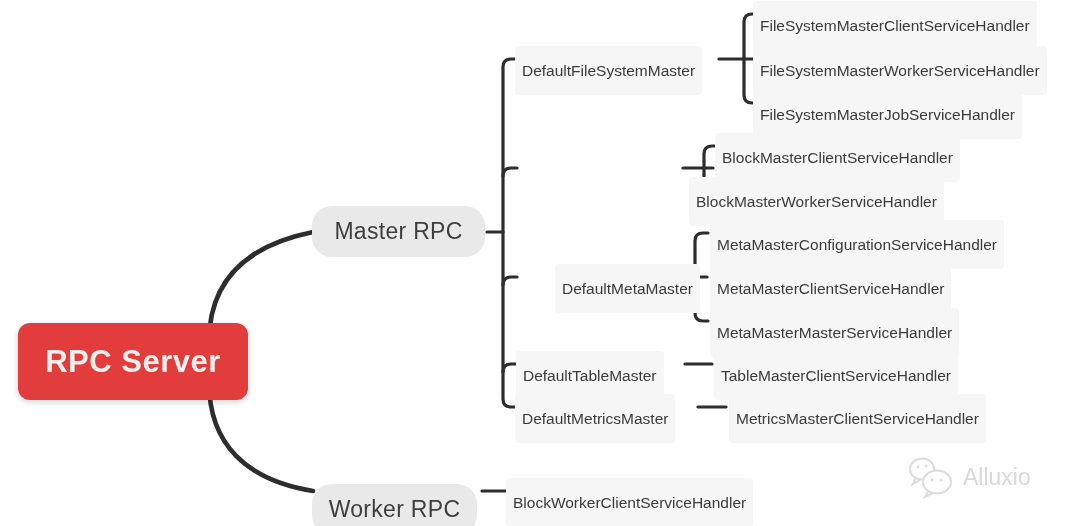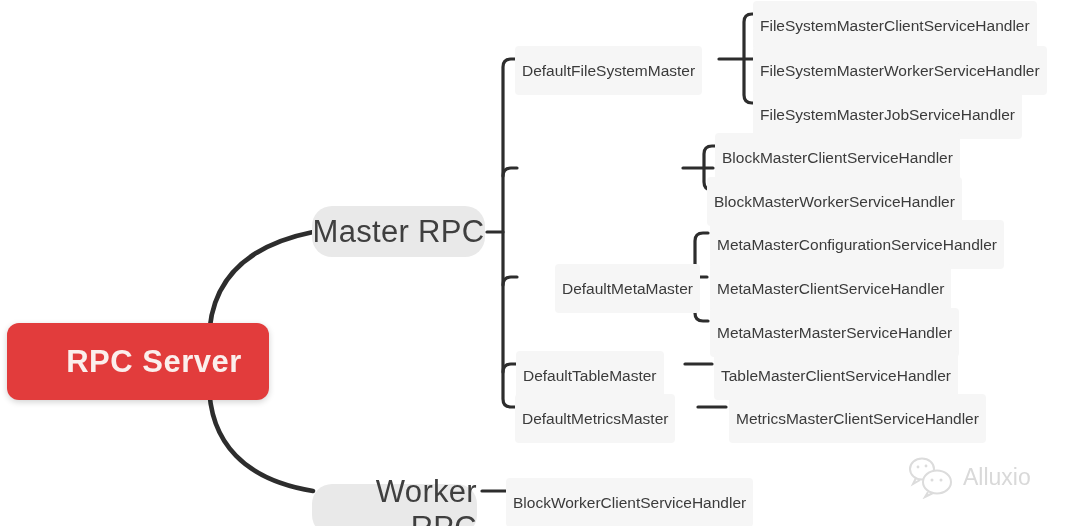--- a/index.html
+++ b/index.html
@@ -8,31 +8,30 @@
   }
   html,body{margin:0;padding:0;background:#fff;}
   .canvas{
     position:relative; width:1080px; height:526px; background:#ffffff;
     overflow:hidden; font-family:"Liberation Sans", sans-serif;
   }
   svg.links{position:absolute; left:0; top:0; width:1080px; height:526px;}
   svg.links path{fill:none; stroke:var(--line); stroke-width:3.2; stroke-linecap:round;}
   svg.links path.thick{stroke-width:4.6;}
   .root-node{
-    position:absolute; left:7px; top:323px; width:230px; height:77px;
+    position:absolute; left:18px; top:323px; width:230px; height:77px;
     background:var(--root-bg); color:var(--root-text); border-radius:12px;
     display:flex; align-items:center; justify-content:center;
     font-size:31px; font-weight:bold; letter-spacing:.5px;
     box-shadow:0 2px 6px rgba(0,0,0,.18);
-    padding-left:32px;
   }
   .branch-node{
     position:absolute; background:var(--branch-bg); color:var(--branch-text);
     border-radius:20px; display:flex; align-items:center; justify-content:center;
-    font-size:31px; letter-spacing:.3px;text-align:right;
+    font-size:23px; letter-spacing:.3px;text-align:right;
   }
   .leaf{
     position:absolute; font-size:15.5px; line-height:19px; color:var(--label-text);
     background:var(--label-bg); padding:15px 7px; border-radius:4px; white-space:nowrap;
   }
   .watermark{
     position:absolute; left:906px; top:455px; display:flex; align-items:center; gap:7px;
     color:var(--watermark); font-size:23px;
     text-shadow:0 1px 0 #ffffff;
   }
@@ -76,21 +75,21 @@
   <div class="leaf" style="left:515px; top:46px;">DefaultFileSystemMaster</div>
   <div class="leaf" style="left:527px; top:264px;margin-left:28px;">DefaultMetaMaster</div>
   <div class="leaf" style="left:516px; top:351px;">DefaultTableMaster</div>
   <div class="leaf" style="left:515px; top:394px;">DefaultMetricsMaster</div>
 
   <div class="leaf" style="left:753px; top:1px;">FileSystemMasterClientServiceHandler</div>
   <div class="leaf" style="left:753px; top:46px;">FileSystemMasterWorkerServiceHandler</div>
   <div class="leaf" style="left:753px; top:90px;">FileSystemMasterJobServiceHandler</div>
 
   <div class="leaf" style="left:715px; top:133px;">BlockMasterClientServiceHandler</div>
-  <div class="leaf" style="left:707px; top:177px;">BlockMasterWorkerServiceHandler</div>
+  <div class="leaf" style="left:689px; top:177px;">BlockMasterWorkerServiceHandler</div>
 
   <div class="leaf" style="left:710px; top:220px;">MetaMasterConfigurationServiceHandler</div>
   <div class="leaf" style="left:710px; top:264px;">MetaMasterClientServiceHandler</div>
   <div class="leaf" style="left:710px; top:308px;">MetaMasterMasterServiceHandler</div>
 
   <div class="leaf" style="left:729px; top:394px;">MetricsMasterClientServiceHandler</div>
   <div class="leaf" style="left:714px; top:351px;">TableMasterClientServiceHandler</div>
 
   <div class="leaf" style="left:506px; top:478px;">BlockWorkerClientServiceHandler</div>
 

